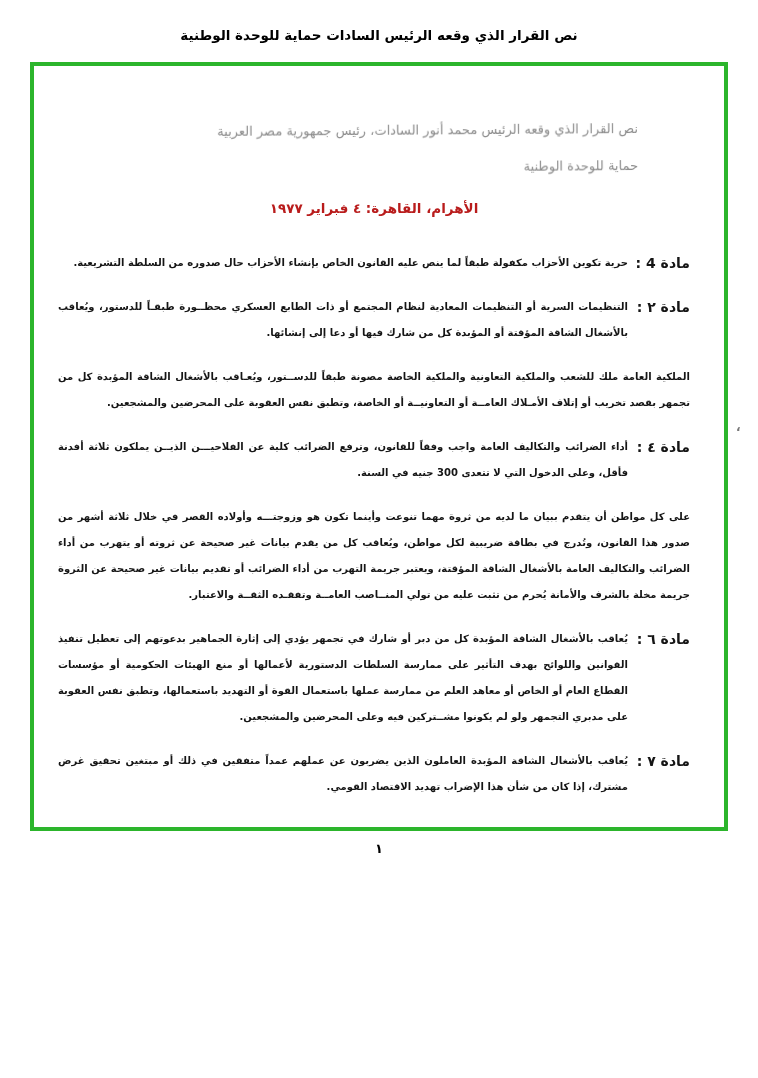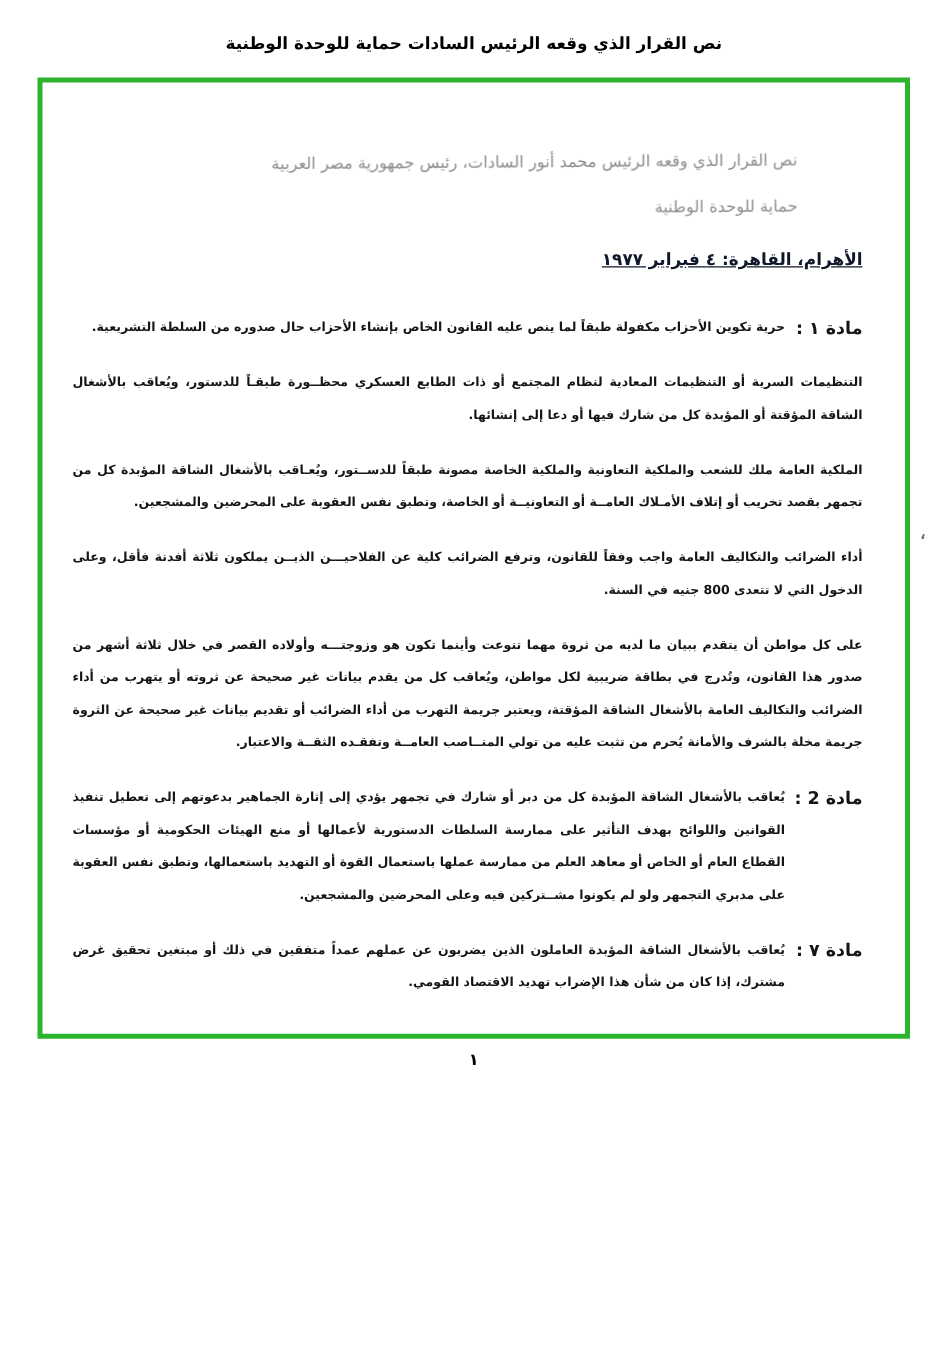--- a/index.html
+++ b/index.html
@@ -39,23 +39,22 @@
     margin-right: 52px;
     font-weight: normal;
     filter: blur(0.4px);
     transform: rotate(-0.4deg);
     letter-spacing: 0.5px;
   }
   .dateline {
     margin-top: 14px;
     font-size: 13.5px;
     font-weight: bold;
-    text-align: right;
-    color: #0f172a;
-    text-decoration: underline;
+    text-align: center;
+    color: #b91c1c;
   }
   .articles { margin-top: 34px; }
   .article {
     display: flex;
     margin-bottom: 18px;
     color: #151515;
   }
   .article-label {
     flex: 0 0 52px;
     width: 52px;
@@ -100,42 +99,44 @@
     <div class="scan-header">
       <div class="scan-line">نص القرار الذي وقعه الرئيس محمد أنور السادات، رئيس جمهورية مصر العربية</div>
       <div class="scan-line">حماية للوحدة الوطنية</div>
     </div>
 
     <div class="dateline">الأهرام، القاهرة: ٤ فبراير ١٩٧٧</div>
 
     <div class="articles">
 
       <div class="article">
-        <div class="article-label">مادة ١ :</div>
+        <div class="article-label">مادة 4 :</div>
         <div class="article-text">حرية تكوين الأحزاب مكفولة طبقاً لما ينص عليه القانون الخاص بإنشاء الأحزاب حال صدوره من السلطة التشريعية.</div>
       </div>
 
       <div class="article">
+        <div class="article-label">مادة ٢ :</div>
         <div class="article-text">التنظيمات السرية أو التنظيمات المعادية لنظام المجتمع أو ذات الطابع العسكري محظــورة طبقـاً للدستور، ويُعاقب بالأشغال الشاقة المؤقتة أو المؤبدة كل من شارك فيها أو دعا إلى إنشائها.</div>
       </div>
 
       <div class="article">
         <div class="article-text">الملكية العامة ملك للشعب والملكية التعاونية والملكية الخاصة مصونة طبقاً للدســتور، ويُعـاقب بالأشغال الشاقة المؤبدة كل من تجمهر بقصد تخريب أو إتلاف الأمـلاك العامــة أو التعاونيــة أو الخاصة، وتطبق نفس العقوبة على المحرضين والمشجعين.</div>
       </div>
 
       <div class="article">
-        <div class="article-text">أداء الضرائب والتكاليف العامة واجب وفقاً للقانون، وترفع الضرائب كلية عن الفلاحيـــن الذيــن يملكون ثلاثة أفدنة فأقل، وعلى الدخول التي لا تتعدى 800 جنيه في السنة.</div>
+        <div class="article-label">مادة ٤ :</div>
+        <div class="article-text">أداء الضرائب والتكاليف العامة واجب وفقاً للقانون، وترفع الضرائب كلية عن الفلاحيـــن الذيــن يملكون ثلاثة أفدنة فأقل، وعلى الدخول التي لا تتعدى 300 جنيه في السنة.</div>
       </div>
 
       <div class="article">
         <div class="article-text">على كل مواطن أن يتقدم ببيان ما لديه من ثروة مهما تنوعت وأينما تكون هو وزوجتـــه وأولاده القصر في خلال ثلاثة أشهر من صدور هذا القانون، وتُدرج في بطاقة ضريبية لكل مواطن، ويُعاقب كل من يقدم بيانات غير صحيحة عن ثروته أو يتهرب من أداء الضرائب والتكاليف العامة بالأشغال الشاقة المؤقتة، ويعتبر جريمة التهرب من أداء الضرائب أو تقديم بيانات غير صحيحة عن الثروة جريمة مخلة بالشرف والأمانة يُحرم من تثبت عليه من تولي المنــاصب العامــة وتفقـده الثقــة والاعتبار.</div>
       </div>
 
       <div class="article">
-        <div class="article-label">مادة 2 :</div>
+        <div class="article-label">مادة ٦ :</div>
         <div class="article-text">يُعاقب بالأشغال الشاقة المؤبدة كل من دبر أو شارك في تجمهر يؤدي إلى إثارة الجماهير بدعوتهم إلى تعطيل تنفيذ القوانين واللوائح بهدف التأثير على ممارسة السلطات الدستورية لأعمالها أو منع الهيئات الحكومية أو مؤسسات القطاع العام أو الخاص أو معاهد العلم من ممارسة عملها باستعمال القوة أو التهديد باستعمالها، وتطبق نفس العقوبة على مدبري التجمهر ولو لم يكونوا مشــتركين فيه وعلى المحرضين والمشجعين.</div>
       </div>
 
       <div class="article">
         <div class="article-label">مادة ٧ :</div>
         <div class="article-text">يُعاقب بالأشغال الشاقة المؤبدة العاملون الذين يضربون عن عملهم عمداً متفقين في ذلك أو مبتغين تحقيق غرض مشترك، إذا كان من شأن هذا الإضراب تهديد الاقتصاد القومي.</div>
       </div>
 
     </div>
   </div>

